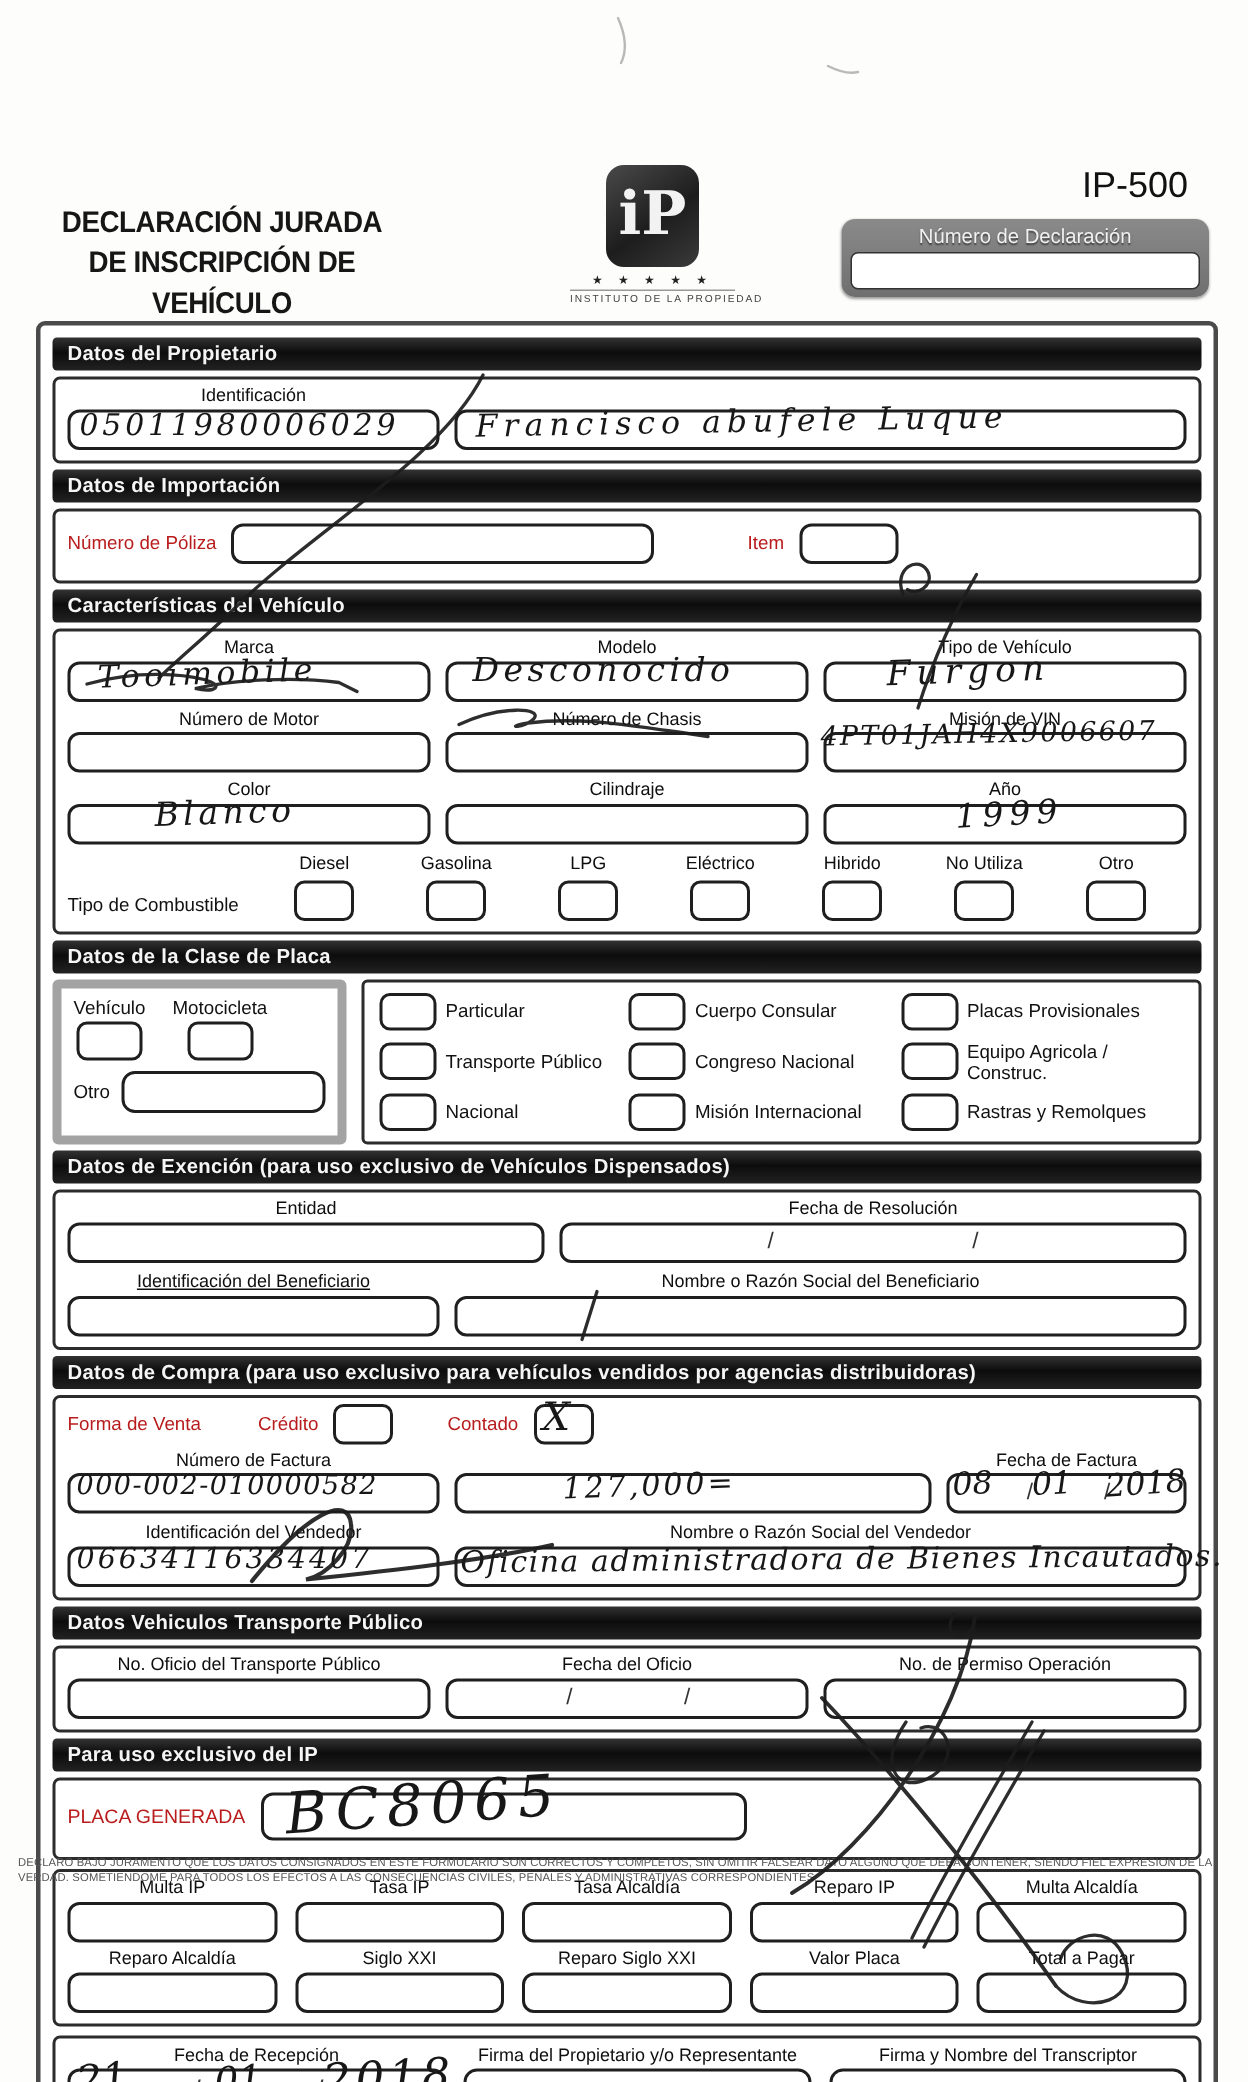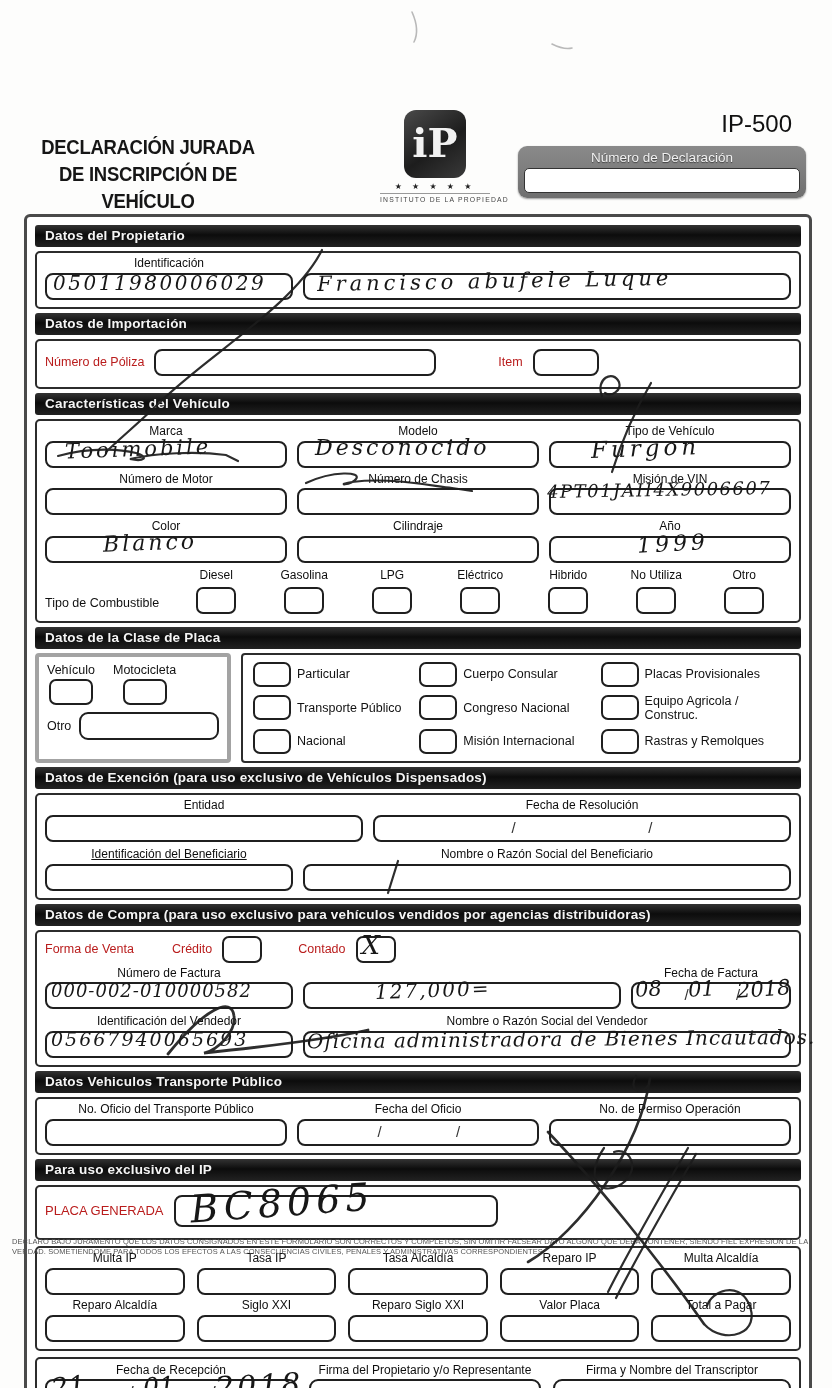--- a/index.html
+++ b/index.html
@@ -11,21 +11,21 @@
          font-weight:bold;font-size:18.5px;line-height:1.35;letter-spacing:-0.3px;color:#161616;
          transform:scaleY(1.08);}
   .logo{position:absolute;left:380px;top:110px;width:110px;text-align:center;}
   .logo-mark{width:62px;height:68px;margin:0 auto;border-radius:12px;
              background:linear-gradient(145deg,#4a4a4a,#1d1d1d 55%,#3a3a3a);
              color:#f2f2f2;font-weight:bold;font-size:40px;line-height:66px;
              font-family:"DejaVu Serif",serif;}
   .logo-stars{font-size:8px;letter-spacing:4px;color:#222;margin-top:4px;}
   .logo-org{font-size:6.8px;letter-spacing:1.2px;color:#444;margin-top:2px;
             border-top:1px solid #999;padding-top:2px;white-space:nowrap;}
-  .decl{position:absolute;right:26px;top:146px;width:288px;height:52px;
+  .decl{position:absolute;right:26px;top:146px;width:245px;height:52px;
         background:linear-gradient(180deg,#8a8a8a,#6f6f6f);border-radius:9px;
         box-shadow:0 1px 2px rgba(0,0,0,.4);padding:3px 6px;box-sizing:border-box;}
   .decl-label{color:#f1f1f1;font-size:13.5px;text-align:center;margin:1px 0 3px;
               text-shadow:0 1px 1px rgba(0,0,0,.5);}
   .decl-input{height:23px;background:#fff;border:1px solid #333;border-radius:5px;}
   
   .form{position:absolute;left:24px;top:214px;width:788px;box-sizing:border-box;
         border:3px solid #4a4a4a;border-radius:6px;background:#fff;padding:4px 8px 6px;}
   .section-bar{background:linear-gradient(180deg,#333 0%,#0c0c0c 45%,#222 100%);
                color:#f5f5f5;font-weight:bold;font-size:13.5px;letter-spacing:.2px;
@@ -42,21 +42,21 @@
       position:relative;flex:none;}
   .hw{font-family:"DejaVu Serif",serif;font-style:italic;color:#171717;
       position:absolute;white-space:nowrap;z-index:3;}
   .date-slash{position:absolute;top:2px;font-size:15px;color:#333;font-style:normal;}
   
   .fuel-row{display:flex;align-items:flex-end;gap:14px;margin-top:6px;}
   .fuel-label{font-size:12.5px;margin:0 6px 4px 0;}
   .fuel-opt{display:flex;flex-direction:column;align-items:center;gap:2px;width:74px;}
   
   .plate-wrap{display:flex;gap:10px;margin-bottom:2px;}
-  .plate-left{width:196px;border:4px solid #a3a3a3;border-radius:4px;padding:6px 8px;box-sizing:border-box;}
+  .plate-left{width:196px;border:6px solid #a3a3a3;border-radius:4px;padding:6px 8px;box-sizing:border-box;}
   .plate-right{flex:1;border:2px solid #2c2c2c;border-radius:4px;padding:7px 10px;box-sizing:border-box;
                display:grid;grid-template-columns:1.05fr 1.15fr 1.25fr;row-gap:7px;column-gap:8px;}
   .plate-cell{display:flex;align-items:center;gap:6px;font-size:12.5px;}
   .plate-cell .cb{width:34px;height:21px;}
   .pl-two{display:flex;gap:18px;}
   .pl-col{display:flex;flex-direction:column;align-items:center;font-size:12.5px;gap:2px;}
   .pl-col .cb{width:40px;height:22px;}
   .otro-row{display:flex;align-items:center;gap:8px;margin-top:7px;font-size:12.5px;}
   .otro-box{flex:1;height:24px;border:2px solid #1f1f1f;border-radius:9px;}
   
@@ -326,21 +326,21 @@
             <span class="hw" style="left:2px;top:-7px;font-size:21px;transform:rotate(-3deg);">08</span>
             <span class="hw" style="left:55px;top:-7px;font-size:21px;transform:rotate(-3deg);">01</span>
             <span class="hw" style="left:104px;top:-7px;font-size:21px;transform:rotate(-4deg);">2018</span>
           </div>
         </div>
       </div>
       <div class="row">
         <div class="field" style="flex:0 0 248px;">
           <div class="flabel">Identificación del Vendedor</div>
           <div class="ibox">
-            <span class="hw" style="left:4px;top:-5px;font-size:19px;letter-spacing:2px;">05667940065693</span>
+            <span class="hw" style="left:4px;top:-5px;font-size:19px;letter-spacing:2px;">06634116334407</span>
           </div>
         </div>
         <div class="field">
           <div class="flabel">Nombre o Razón Social del Vendedor</div>
           <div class="ibox">
             <span class="hw" style="left:2px;top:-6px;font-size:20px;letter-spacing:1px;transform:rotate(-0.5deg);">Oficina administradora de Bienes Incautados.</span>
           </div>
         </div>
       </div>
     </div>

